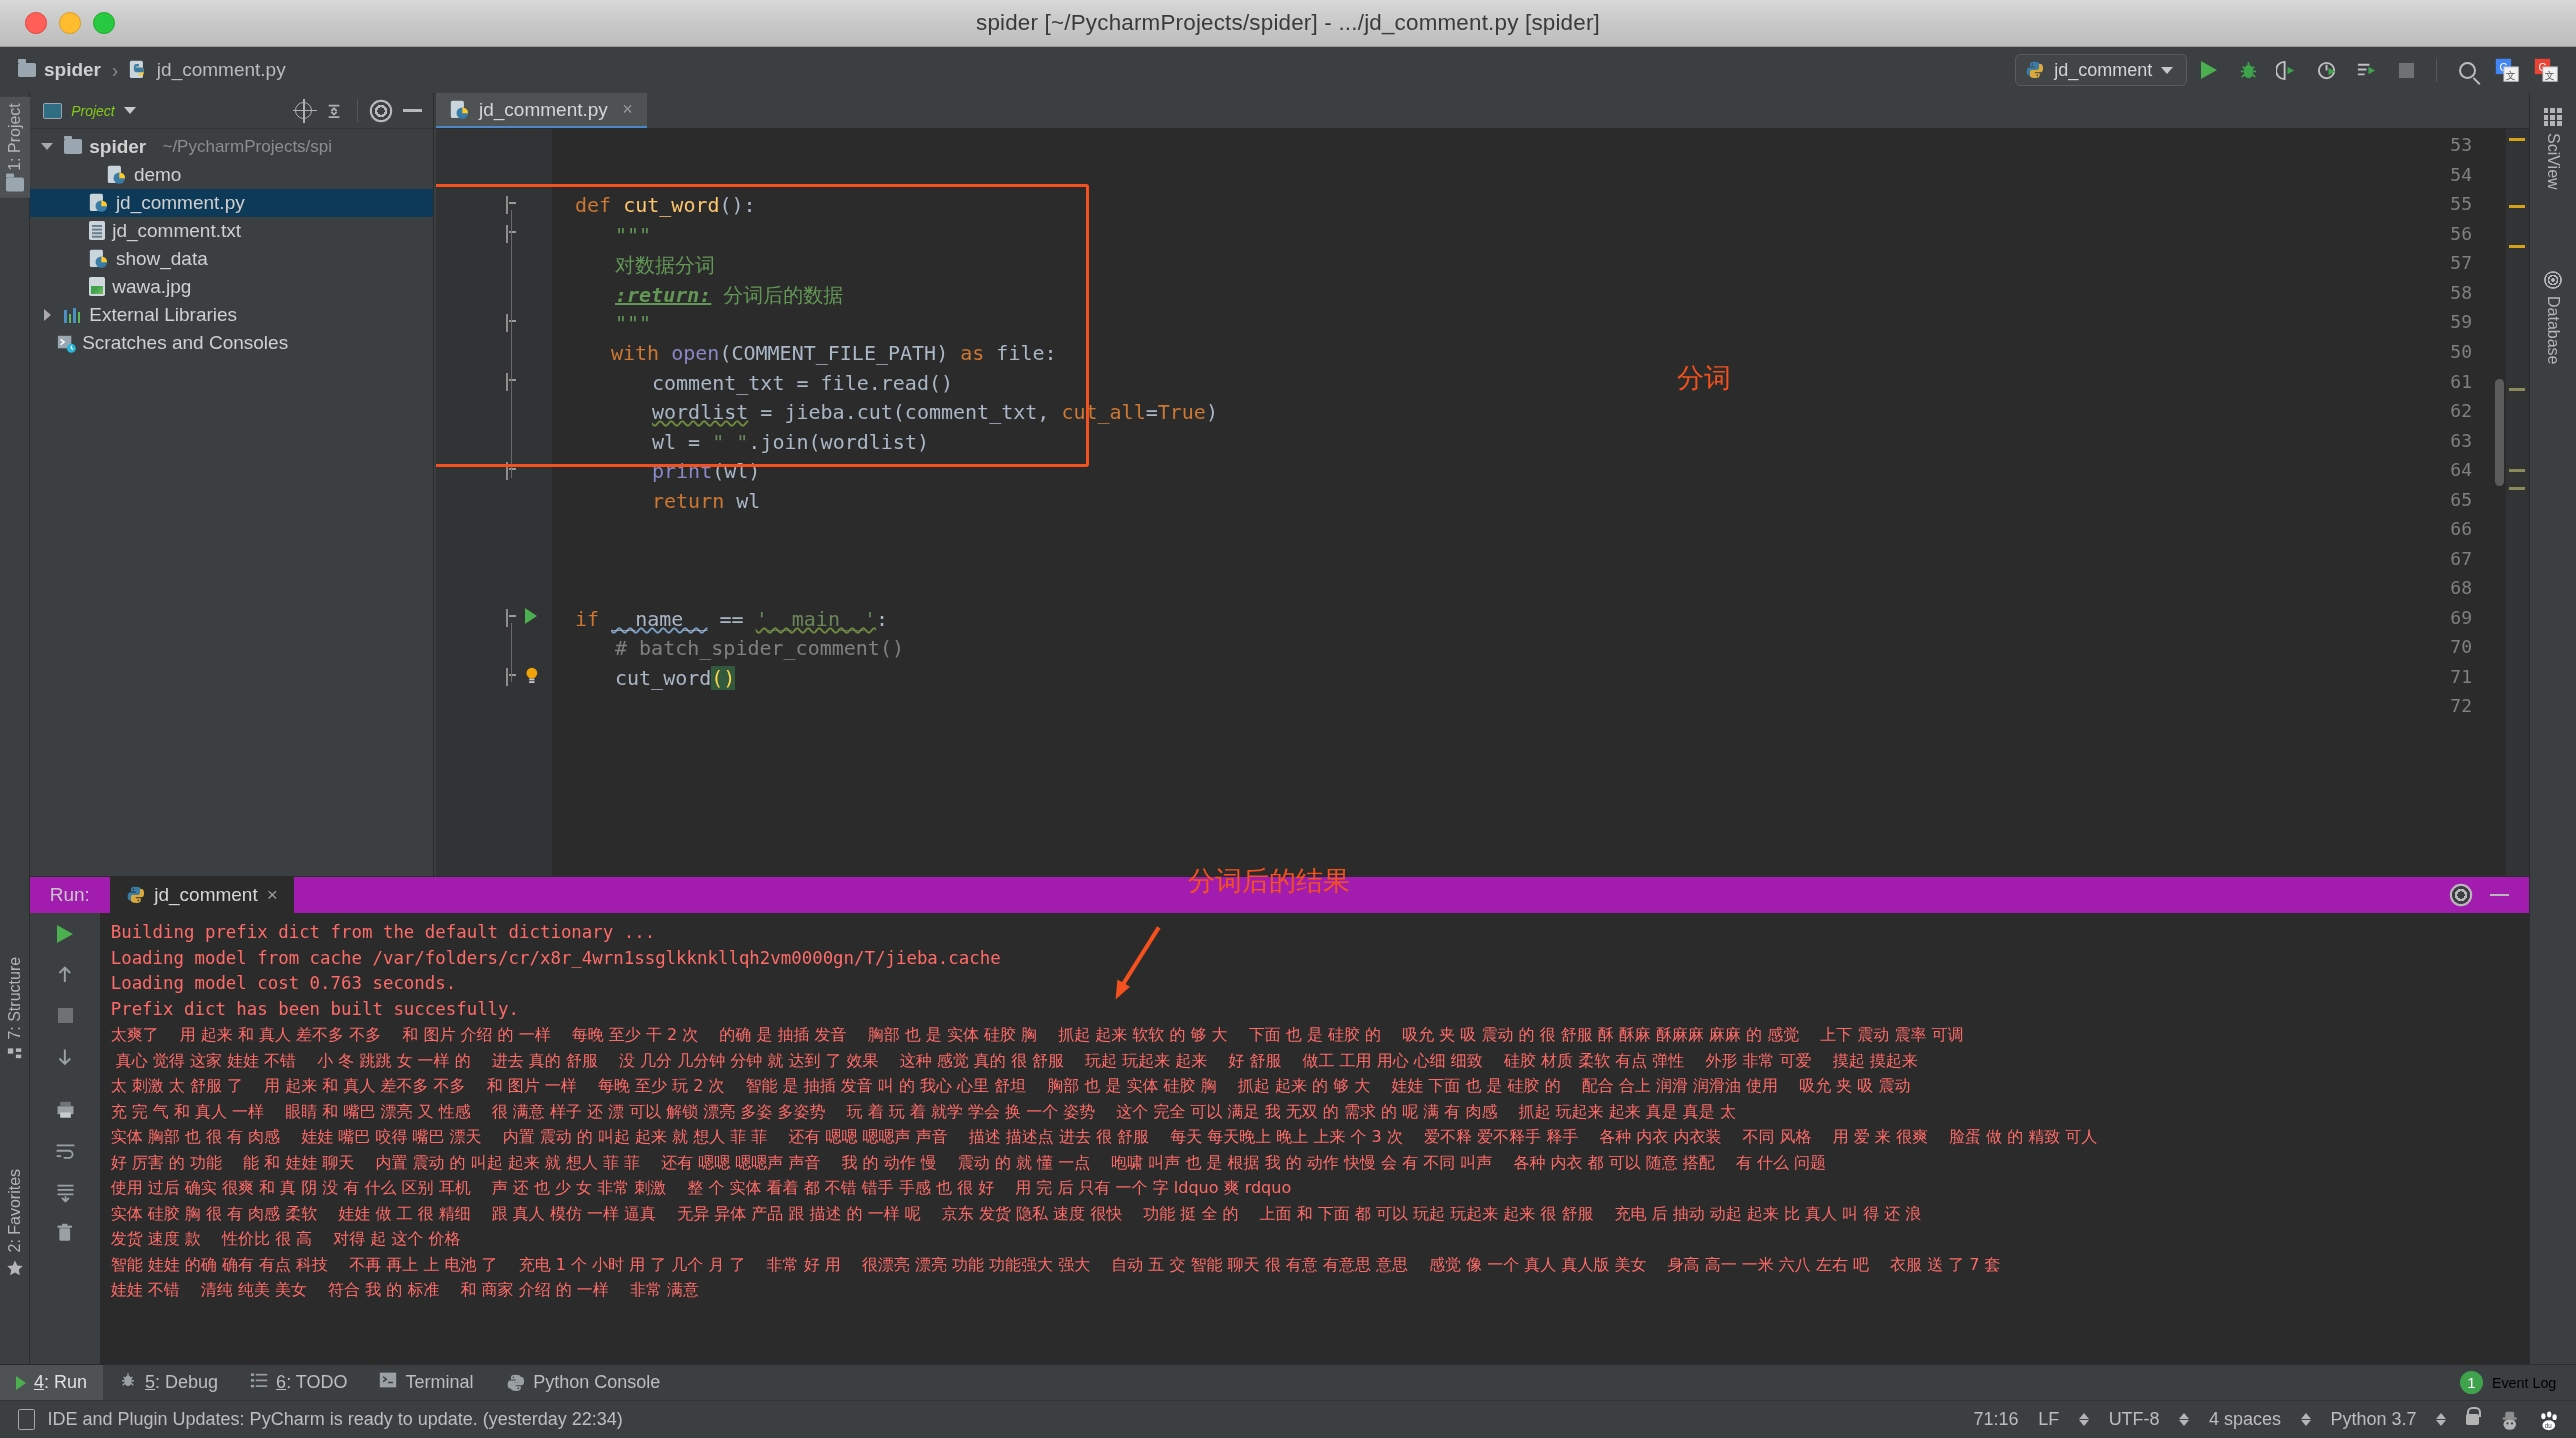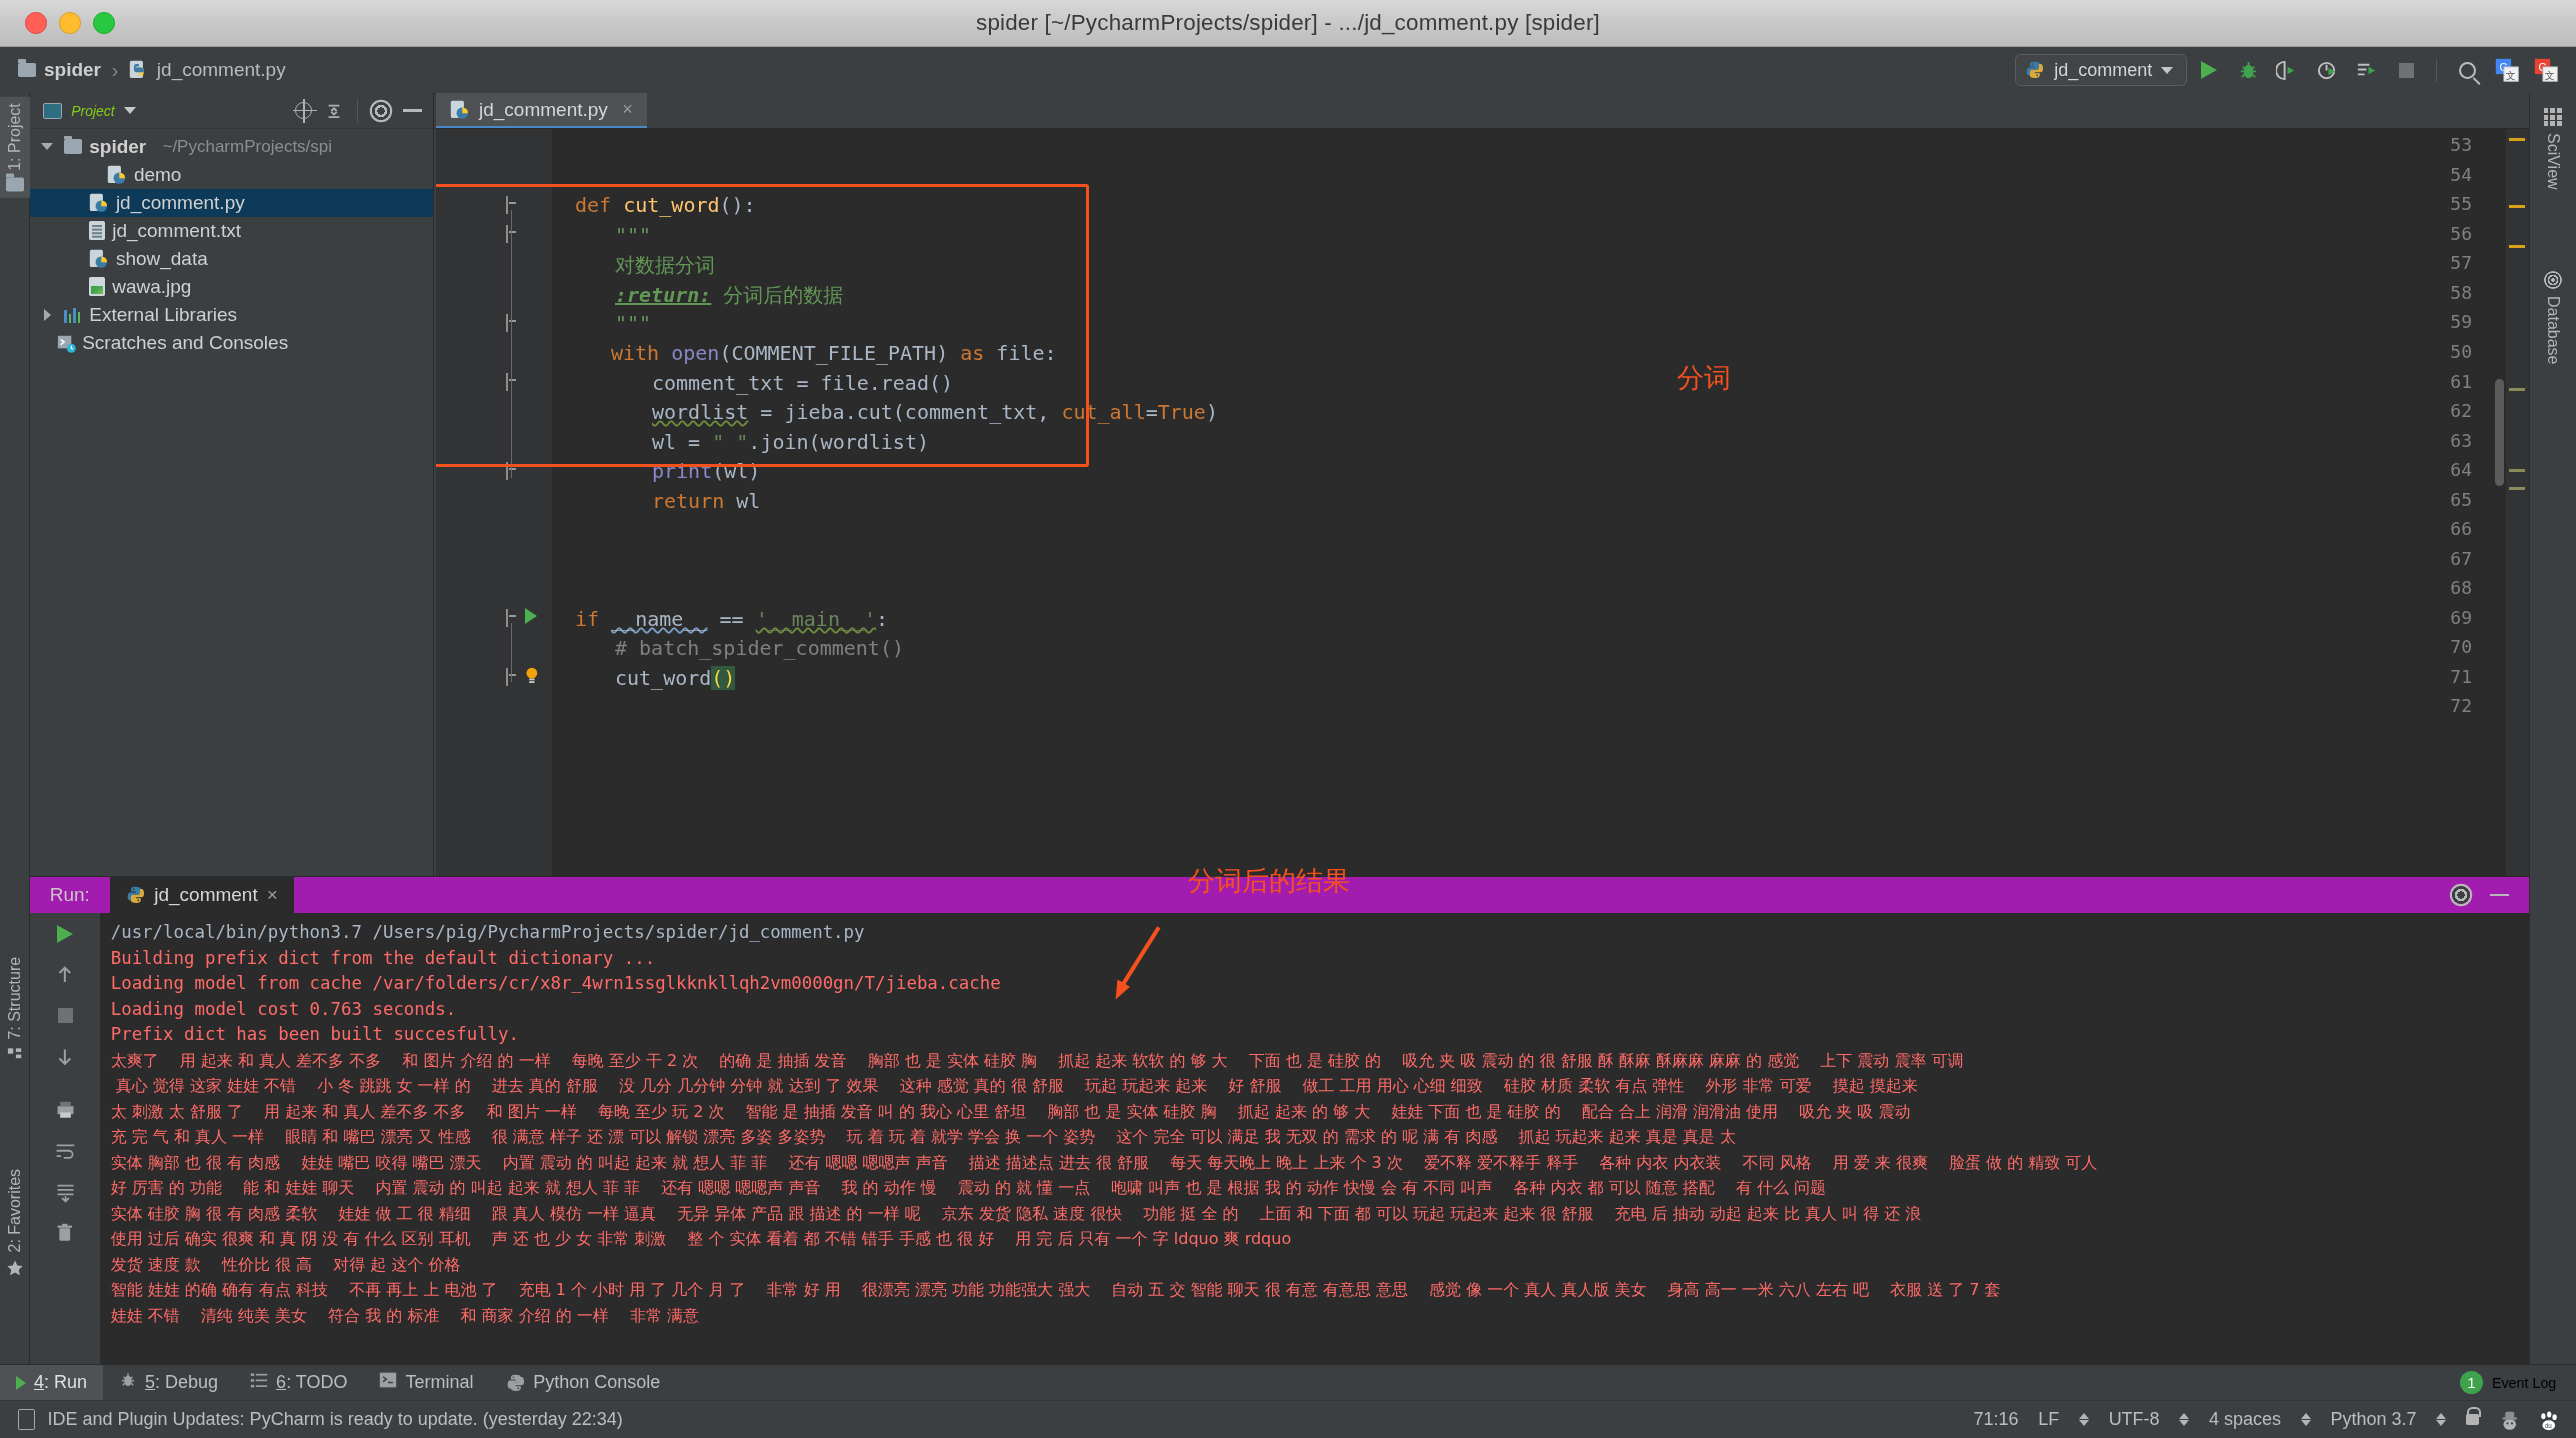--- a/index.html
+++ b/index.html
@@ -725,33 +725,32 @@
       <div class="sbtn">
         <svg width="21.5" height="21.5" viewBox="0 0 24 24">
             <rect x="6" y="7" width="12" height="14" rx="1.5" fill="#9aa0a3"></rect>
             <rect x="4" y="4" width="16" height="2.5" fill="#9aa0a3"></rect>
             <rect x="9" y="2" width="6" height="2.5" fill="#9aa0a3"></rect>
           </svg>
       </div>
     </div>
 
     <div class="console">
-      <div class="coline">/usr/local/bin/python3.7 /Users/pig/PycharmProjects/spider/jd_comment.py</div>
       <div class="coline err">Building prefix dict from the default dictionary ...</div>
       <div class="coline err">Loading model from cache /var/folders/cr/x8r_4wrn1ssglkknkllqh2vm0000gn/T/jieba.cache</div>
       <div class="coline err">Loading model cost 0.763 seconds.</div>
       <div class="coline err">Prefix dict has been built succesfully.</div>
       <div class="coline cn">太爽了　 用 起来 和 真人 差不多 不多 　和 图片 介绍 的 一样　 每晚 至少 干 2 次　 的确 是 抽插 发音　 胸部 也 是 实体 硅胶 胸　 抓起 起来 软软 的 够 大　 下面 也 是 硅胶 的　 吸允 夹 吸 震动 的 很 舒服 酥 酥麻 酥麻麻 麻麻 的 感觉　 上下 震动 震率 可调</div>
       <div class="coline cn"> 真心 觉得 这家 娃娃 不错　 小 冬 跳跳 女 一样 的　 进去 真的 舒服　 没 几分 几分钟 分钟 就 达到 了 效果　 这种 感觉 真的 很 舒服　 玩起 玩起来 起来　 好 舒服　 做工 工用 用心 心细 细致　 硅胶 材质 柔软 有点 弹性　 外形 非常 可爱　 摸起 摸起来</div>
       <div class="coline cn">太 刺激 太 舒服 了　 用 起来 和 真人 差不多 不多　 和 图片 一样　 每晚 至少 玩 2 次　 智能 是 抽插 发音 叫 的 我心 心里 舒坦　 胸部 也 是 实体 硅胶 胸　 抓起 起来 的 够 大　 娃娃 下面 也 是 硅胶 的　 配合 合上 润滑 润滑油 使用　 吸允 夹 吸 震动</div>
       <div class="coline cn">充 完 气 和 真人 一样　 眼睛 和 嘴巴 漂亮 又 性感　 很 满意 样子 还 漂 可以 解锁 漂亮 多姿 多姿势　 玩 着 玩 着 就学 学会 换 一个 姿势　 这个 完全 可以 满足 我 无双 的 需求 的 呢 满 有 肉感　 抓起 玩起来 起来 真是 真是 太</div>
       <div class="coline cn">实体 胸部 也 很 有 肉感　 娃娃 嘴巴 咬得 嘴巴 漂天　 内置 震动 的 叫起 起来 就 想人 菲 菲　 还有 嗯嗯 嗯嗯声 声音　 描述 描述点 进去 很 舒服　 每天 每天晚上 晚上 上来 个 3 次　 爱不释 爱不释手 释手　 各种 内衣 内衣装　 不同 风格　 用 爱 来 很爽　 脸蛋 做 的 精致 可人</div>
       <div class="coline cn">好 厉害 的 功能　 能 和 娃娃 聊天　 内置 震动 的 叫起 起来 就 想人 菲 菲　 还有 嗯嗯 嗯嗯声 声音　 我 的 动作 慢　 震动 的 就 懂 一点　 咆啸 叫声 也 是 根据 我 的 动作 快慢 会 有 不同 叫声　 各种 内衣 都 可以 随意 搭配　 有 什么 问题</div>
+      <div class="coline cn">使用 过后 确实 很爽 和 真 阴 没 有 什么 区别 耳机　 声 还 也 少 女 非常 刺激　 整 个 实体 看着 都 不错 错手 手感 也 很 好　 用 完 后 只有 一个 字 ldquo 爽 rdquo</div>
       <div class="coline cn">实体 硅胶 胸 很 有 肉感 柔软　 娃娃 做 工 很 精细　 跟 真人 模仿 一样 逼真　 无异 异体 产品 跟 描述 的 一样 呢　 京东 发货 隐私 速度 很快　 功能 挺 全 的　 上面 和 下面 都 可以 玩起 玩起来 起来 很 舒服　 充电 后 抽动 动起 起来 比 真人 叫 得 还 浪</div>
-      <div class="coline cn">使用 过后 确实 很爽 和 真 阴 没 有 什么 区别 耳机　 声 还 也 少 女 非常 刺激　 整 个 实体 看着 都 不错 错手 手感 也 很 好　 用 完 后 只有 一个 字 ldquo 爽 rdquo</div>
       <div class="coline cn">发货 速度 款　 性价比 很 高　 对得 起 这个 价格</div>
       <div class="coline cn">智能 娃娃 的确 确有 有点 科技　 不再 再上 上 电池 了　 充电 1 个 小时 用 了 几个 月 了　 非常 好 用　 很漂亮 漂亮 功能 功能强大 强大　 自动 五 交 智能 聊天 很 有意 有意思 意思　 感觉 像 一个 真人 真人版 美女　 身高 高一 一米 六八 左右 吧　 衣服 送 了 7 套</div>
       <div class="coline cn">娃娃 不错　 清纯 纯美 美女　 符合 我 的 标准　 和 商家 介绍 的 一样　 非常 满意</div>
     </div>
 
     <div class="annot" style="left:1158px; top:-14.3px;">分词后的结果</div>
     <div class="arrow-annot" style="left:1073px; top:45px;">
       <svg width="72" height="81" viewBox="0 0 80 90">
         <path d="M62 6 L18 76" stroke="#f4511e" stroke-width="4.5" fill="none"></path>
         <path d="M14 86 L16 64 L30 72 Z" fill="#f4511e"></path>

